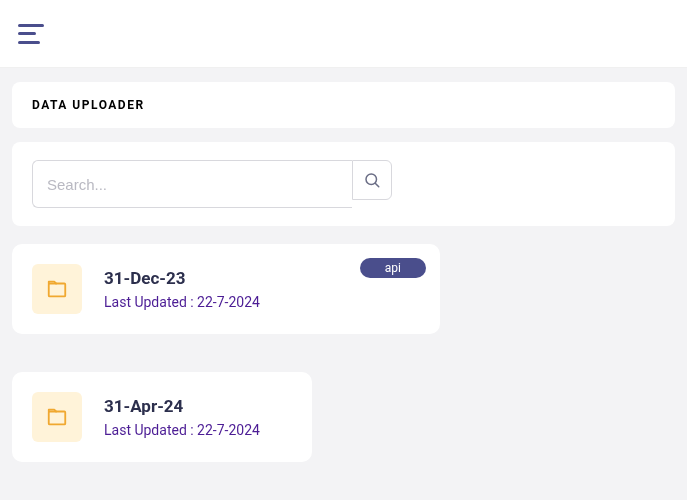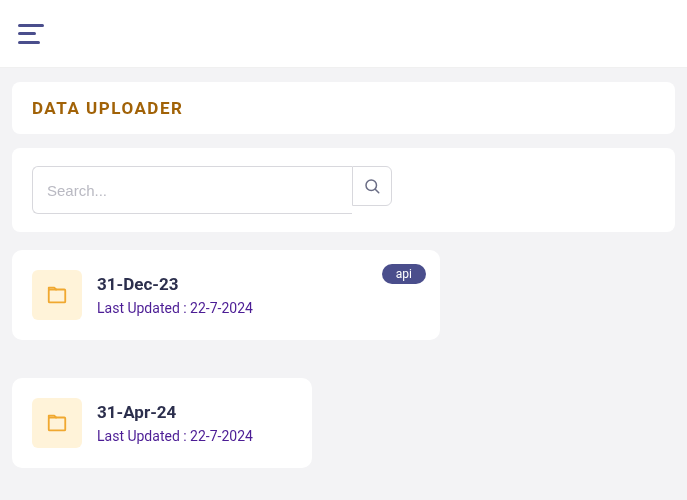--- a/index.html
+++ b/index.html
@@ -42,24 +42,24 @@
     height: calc(500px - 68px);
   }
 
   .header-card {
     background: #fff;
     border-radius: 8px;
     margin: 0 12px 14px 12px;
     padding: 16px 20px;
   }
   .header-title {
-    font-size: 17px;
+    font-size: 12px;
     font-weight: 700;
     letter-spacing: 1.5px;
-    color: #a16207;
+    color: #000000;
   }
 
   .search-card {
     background: #fff;
     border-radius: 8px;
     margin: 0 12px 18px 12px;
     padding: 18px 20px;
   }
   .search-wrap {
     display: flex;
@@ -96,21 +96,21 @@
     padding: 0 12px;
   }
   .file-card {
     width: 428px;
     background: #fff;
     border-radius: 10px;
     padding: 20px 20px;
     position: relative;
     display: flex;
     align-items: center;
-    gap: 15px;
+    gap: 22px;
     cursor: pointer;
   }
   .file-card.narrow { width: 300px; }
   .folder-box {
     width: 50px;
     height: 50px;
     background: #fff3d9;
     border-radius: 6px;
     display: flex;
     align-items: center;
@@ -130,21 +130,21 @@
     color: #4c1d95;
     white-space: nowrap;
   }
   .badge {
     position: absolute;
     top: 14px;
     right: 14px;
     background: #4a4e8c;
     color: #fff;
     font-size: 12px;
-    padding: 3px 14px;
+    padding: 3px 25px;
     border-radius: 12px;
   }
 </style>
 </head>
 <body>
 
 <div class="topbar">
   <div class="hamburger">
     <span></span>
       <span></span>

